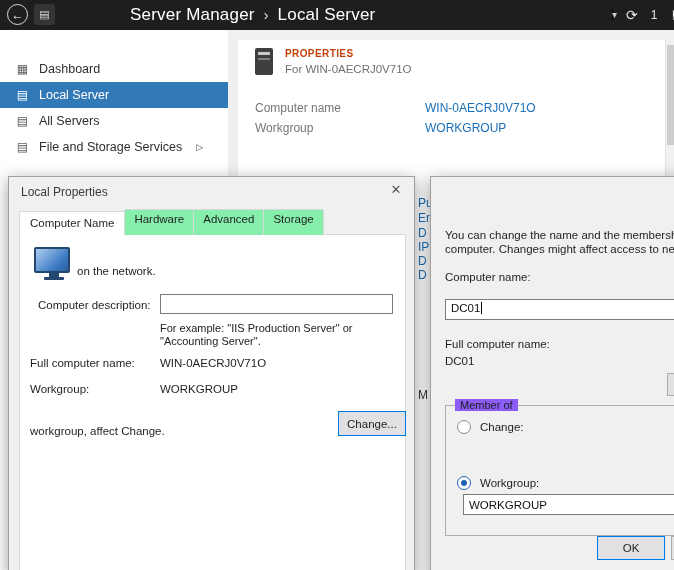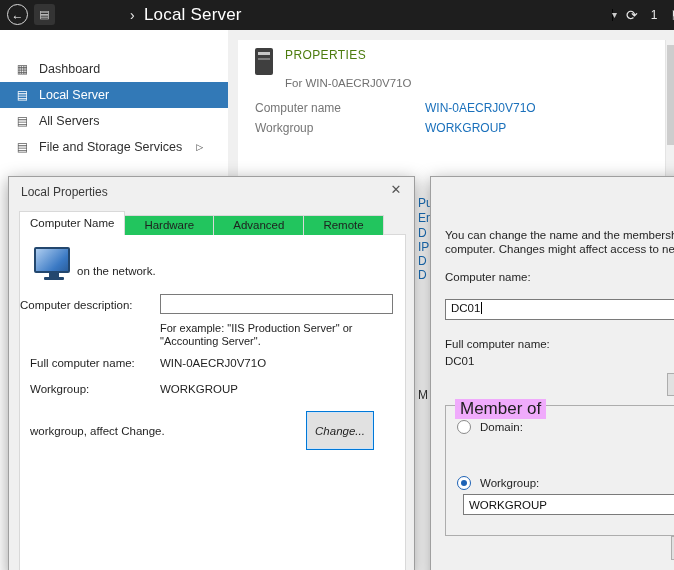--- a/index.html
+++ b/index.html
@@ -31,82 +31,82 @@
   .side-item.selected { background:#3279b7; color:#fff; }
   .side-item.selected .ic { color:#fff; }
   .side-chevron { font-size:9px; margin-left:5px; color:#3f3f3f; }
 
   
   .main-panel { position:absolute; left:238px; top:40px; right:0; bottom:0; background:#fff; z-index:1; }
   .panel-header { position:absolute; left:17px; top:8px; display:flex; gap:12px; }
   .srv-icon { width:18px; height:27px; background:#3f3f3f; border-radius:2px; position:relative; flex:none; }
   .srv-icon i { position:absolute; left:3px; top:4px; width:12px; height:3px; background:#c8c8c8; }
   .srv-icon b { position:absolute; left:3px; top:10px; width:12px; height:2px; background:#7c7c7c; }
-  .panel-title { font-size:12px; font-weight:normal; color:#4d7c0f; letter-spacing:.4px; }
-  .panel-sub { font-size:11.5px; color:#707070; margin-top:15px; }
+  .panel-title { font-size:10px; font-weight:bold; color:#c2410c; letter-spacing:.4px; }
+  .panel-sub { font-size:11.5px; color:#707070; margin-top:4px; }
   .prop-label { position:absolute; left:17px; font-size:12px; color:#767676; white-space:nowrap; }
   .prop-value { position:absolute; left:187px; font-size:12px; color:#1a70bb; white-space:nowrap; cursor:pointer; }
   .frag { position:absolute; left:180px; width:12px; overflow:hidden; font-size:12px; color:#1a70bb; white-space:nowrap; }
   .frag.plain { color:#333; }
   .scrollbar { position:absolute; right:0; top:0; bottom:0; width:9px; background:#f1f1f1; border-left:1px solid #e4e4e4; }
   .scrollbar .thumb { position:absolute; top:5px; left:1px; width:7px; height:100px; background:#cdcdcd; }
 
   
   .dialog { position:absolute; background:#f0f0f0; border:1px solid #9f9f9f; box-shadow:0 4px 16px rgba(0,0,0,.38); }
   .dlg-title { position:absolute; left:12px; top:8px; font-size:12px; color:#3a3a3a; white-space:nowrap; }
   .dlg-close { position:absolute; right:8px; top:5px; width:20px; height:18px; text-align:center;
                font-size:13px; color:#555; cursor:pointer; }
 
   .sysprops { left:8px; top:176px; width:407px; height:400px; z-index:10; }
   .tabs { position:absolute; left:10px; top:34px; height:24px; display:flex; align-items:flex-end; z-index:3; }
-  .tab { font-size:11.5px; color:#1f1f1f; background:#22c55e; border:1px solid #d9d9d9; border-bottom:none;
-         height:20px; padding:3px 19px 0; margin-right:-1px; cursor:pointer; white-space:nowrap; }
+  .tab { font-size:11.5px; color:#1f1f1f; background:#86efac; border:1px solid #d9d9d9; border-bottom:none;
+         height:26px; padding:3px 9px 0; margin-right:-1px; cursor:pointer; white-space:nowrap; }
   .tab.active { background:#fff; height:24px; padding:5px 10px 0; position:relative; z-index:4; }
   .tabpage { position:absolute; left:10px; top:57px; width:387px; height:340px; background:#fff; border:1px solid #d9d9d9; z-index:2; }
 
   .monitor-wrap { position:absolute; left:14px; top:12px; width:40px; }
   .monitor { width:36px; height:26px; background:linear-gradient(135deg,#aecdf0 0%,#3a79c4 70%,#2b5f9e 100%);
              border:2px solid #23476e; border-radius:2px; }
   .monitor-stand { width:10px; height:4px; background:#23476e; margin:0 auto; }
   .monitor-base { width:20px; height:3px; background:#23476e; margin:0 auto; border-radius:1px; }
 
   .sp-text { position:absolute; font-size:11.5px; color:#1f1f1f; white-space:nowrap; }
   .sp-intro1 { left:57px; top:16px; }
   .sp-intro2 { left:57px; top:30px; }
-  .sp-desc-label { left:0; top:64px; }
+  .sp-desc-label { left:18px; top:64px; }
   .sp-example1 { left:140px; top:87px; font-size:11px; color:#222; }
   .sp-example2 { left:140px; top:100px; font-size:11px; color:#222; }
   .sp-full-label { left:10px; top:122px; }
   .sp-full-value { left:140px; top:122px; }
   .sp-wg-label { left:10px; top:148px; }
   .sp-wg-value { left:140px; top:148px; }
   .sp-rename1 { left:10px; top:177px; }
   .sp-rename2 { left:10px; top:190px; }
 
   input.field, .field { font-family:"Liberation Sans",sans-serif; font-size:11.5px; color:#111;
                         background:#fff; border:1px solid #7a7a7a; }
   .sp-desc-input { position:absolute; left:140px; top:59px; width:233px; height:20px; padding:1px 4px; }
 
   .btn { position:absolute; background:#e1e1e1; border:1px solid #adadad; font-family:"Liberation Sans",sans-serif;
          font-size:11.5px; color:#1f1f1f; cursor:pointer; }
   .btn.focused { border:1px solid #0078d7; box-shadow:inset 0 0 0 1px #cfe3f7; }
-  .change-btn { left:286px; top:176px; width:68px; height:39px;font-style:italic; }
+  .change-btn { left:318px; top:176px; width:68px; height:25px; }
 
   .namechg { left:430px; top:176px; width:300px; height:412px; z-index:20; }
   .nc-text { position:absolute; font-size:11.5px; color:#1f1f1f; white-space:nowrap; }
   .nc-intro1 { left:14px; top:52px; }
   .nc-intro2 { left:14px; top:66px; }
   .nc-name-label { left:14px; top:94px; }
   .nc-name-input { position:absolute; left:14px; top:122px; width:276px; height:21px; padding:2px 5px; white-space:nowrap; }
   .caret { display:inline-block; width:1px; height:12px; background:#000; margin-left:1px; vertical-align:-2px; }
   .nc-full-label { left:14px; top:161px; }
   .nc-full-value { left:14px; top:178px; }
   .more-btn { left:236px; top:196px; width:70px; height:23px; }
   .memberof { position:absolute; left:14px; top:228px; width:268px; height:131px; border:1px solid #adadad; }
-  .memberof-label { position:absolute; left:24px; top:222px; background:#f0abfc; padding:0 5px; font-size:17px; color:#1f1f1f; }
+  .memberof-label { position:absolute; left:24px; top:222px; background:#8b5cf6; padding:0 5px; font-size:11px; color:#1f1f1f; }
   .radio { position:absolute; width:14px; height:14px; border:1px solid #8a8a8a; border-radius:50%; background:#fff; cursor:pointer; }
   .radio.checked { border-color:#1d62b5; }
   .radio.checked::after { content:""; position:absolute; left:3px; top:3px; width:6px; height:6px; border-radius:50%; background:#1d62b5; }
   .nc-domain-radio { left:26px; top:243px; }
   .nc-domain-label { left:49px; top:244px; }
   .nc-wg-radio { left:26px; top:299px; }
   .nc-wg-label { left:49px; top:300px; }
   .nc-wg-input { position:absolute; left:32px; top:317px; width:244px; height:21px; padding:1px 5px; }
   .ok-btn { left:166px; top:359px; width:68px; height:24px; }
   .cancel-sliver { left:240px; top:359px; width:68px; height:24px; }
@@ -117,20 +117,21 @@
 <div class="stage">
 
   <div class="topbar">
     <div class="nav-btn back">
       <span>←</span>
     </div>
     <div class="logo-tile">
       <span>▤</span>
     </div>
     <div class="crumb">
+      <span>Server Manager</span>
       <span class="sep">›</span>
       <span>Local Server</span>
     </div>
     <div class="top-icons">
       <span class="caret">▾</span>
       <span class="refresh">⟳</span>
       <span class="count">1</span>
       <span>⚑</span>
     </div>
   </div>
@@ -186,21 +187,21 @@
   </div>
 
   <div class="dialog sysprops">
     <div class="dlg-title">Local Properties</div>
     <div class="dlg-close">✕</div>
 
     <div class="tabs">
       <div class="tab active">Computer Name</div>
       <div class="tab">Hardware</div>
       <div class="tab">Advanced</div>
-      <div class="tab">Remote</div>
+      <div class="tab">Storage</div>
     </div>
 
     <div class="tabpage">
       <div class="monitor-wrap">
         <div class="monitor"></div>
           <div class="monitor-stand"></div>
           <div class="monitor-base"></div>
       </div>
       <span class="sp-text sp-intro2">on the network.</span>
 
@@ -234,22 +235,23 @@
 
     <span class="nc-text nc-full-label">Full computer name:</span>
     <span class="nc-text nc-full-value">DC01</span>
 
     <button class="btn more-btn"></button>
 
     <div class="memberof"></div>
     <span class="memberof-label">Member of</span>
 
     <div class="radio nc-domain-radio"></div>
-    <span class="nc-text nc-domain-label">Domain:</span>
+    <span class="nc-text nc-domain-label">Change:</span>
 
     <div class="radio checked nc-wg-radio"></div>
     <span class="nc-text nc-wg-label">Workgroup:</span>
     <input class="field nc-wg-input" value="WORKGROUP" style="">
 
+    <button class="btn focused ok-btn">OK</button>
     <button class="btn cancel-sliver"></button>
   </div>
 
 </div>
 
 </body></html>

